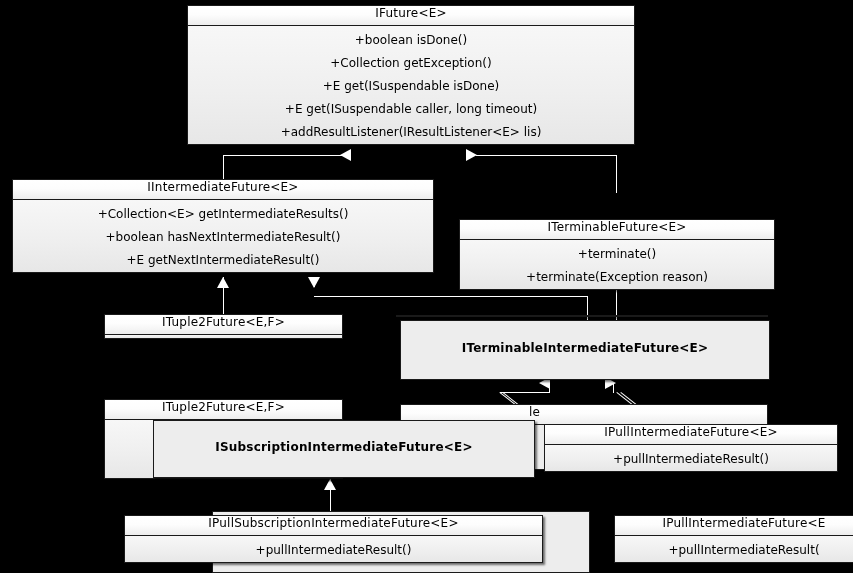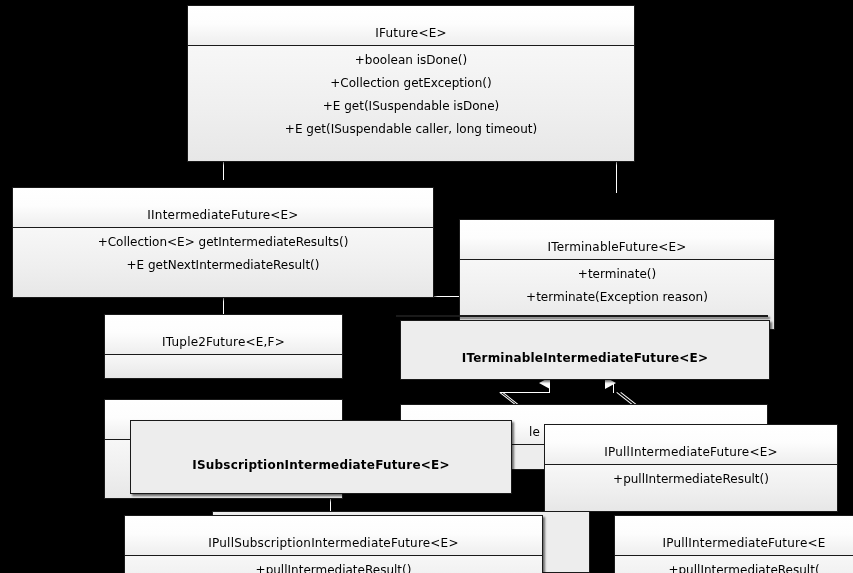--- a/index.html
+++ b/index.html
@@ -23,28 +23,28 @@
     box-shadow: 2px 2px 2px rgba(0,0,0,0.55);
   }
   .uml .hdr {
     box-sizing: border-box;
     text-align: center;
     color: #000;
     font-size: 12px;
     letter-spacing: 0.2px;
     border-bottom: 1px solid #1a1a1a;
     background: linear-gradient(to bottom, #ffffff 0%, #fdfdfd 45%, #eeeeee 100%);
-    padding: 20px 6px 5px 6px;
+    padding: 0 6px 5px 6px;
     white-space: nowrap;
     overflow: hidden;
   }
   .uml .body {
     box-sizing: border-box;
     background: linear-gradient(to bottom, #f7f7f7 0%, #efefef 55%, #e7e7e7 100%);
-    padding: 3px 6px 20px 6px;
+    padding: 3px 6px 0 6px;
   }
   .uml .row {
     text-align: center;
     color: #000;
     font-size: 12px;
     line-height: 23px;
     white-space: nowrap;
     overflow: hidden;
   }
   
@@ -137,27 +137,29 @@
 
   <div class="vline" style="left:404px; top:564px; height:9px;"></div>
 
   <div class="uml" style="left:187px; top:5px; width:448px;">
     <div class="hdr">IFuture&lt;E&gt;</div>
     <div class="body">
       <div class="row">+boolean isDone()</div>
       <div class="row">+Collection getException()</div>
       <div class="row">+E get(ISuspendable isDone)</div>
       <div class="row">+E get(ISuspendable caller, long timeout)</div>
-    </div>
-  </div>
-
-  <div class="uml" style="left:12px; top:187px; width:422px;">
+      <div class="row">+addResultListener(IResultListener&lt;E&gt; lis)</div>
+    </div>
+  </div>
+
+  <div class="uml" style="left:12px; top:179px; width:422px;">
     <div class="hdr">IIntermediateFuture&lt;E&gt;</div>
     <div class="body">
       <div class="row">+Collection&lt;E&gt; getIntermediateResults()</div>
+      <div class="row">+boolean hasNextIntermediateResult()</div>
       <div class="row">+E getNextIntermediateResult()</div>
     </div>
   </div>
 
   <div class="uml" style="left:459px; top:192px; width:316px;margin-top:27px;">
     <div class="hdr">ITerminableFuture&lt;E&gt;</div>
     <div class="body">
       <div class="row">+terminate()</div>
       <div class="row">+terminate(Exception reason)</div>
     </div>
@@ -179,21 +181,21 @@
   <div class="uml" style="left:104px; top:399px; width:239px;">
     <div class="hdr">ITuple2Future&lt;E,F&gt;</div>
     <div class="body" style="height:58px;">
     </div>
   </div>
 
   <div class="uml blank" style="left:400px; top:404px; width:368px; height:66px;">
     <div class="hdr" style="text-align:left; padding-left:128px;">le</div>
   </div>
 
-  <div class="uml solo" style="left:130px; top:420px; width:382px; height:74px; display:flex; align-items:center; justify-content:center;">
+  <div class="uml solo" style="left:153px; top:420px; width:382px; height:58px; display:flex; align-items:center; justify-content:center;">
     <div class="hdr" style="background:none; border:none; width:100%;">ISubscriptionIntermediateFuture&lt;E&gt;</div>
   </div>
 
   <div class="uml" style="left:544px; top:424px; width:294px;">
     <div class="hdr">IPullIntermediateFuture&lt;E&gt;</div>
     <div class="body">
       <div class="row">+pullIntermediateResult()</div>
     </div>
   </div>
 

